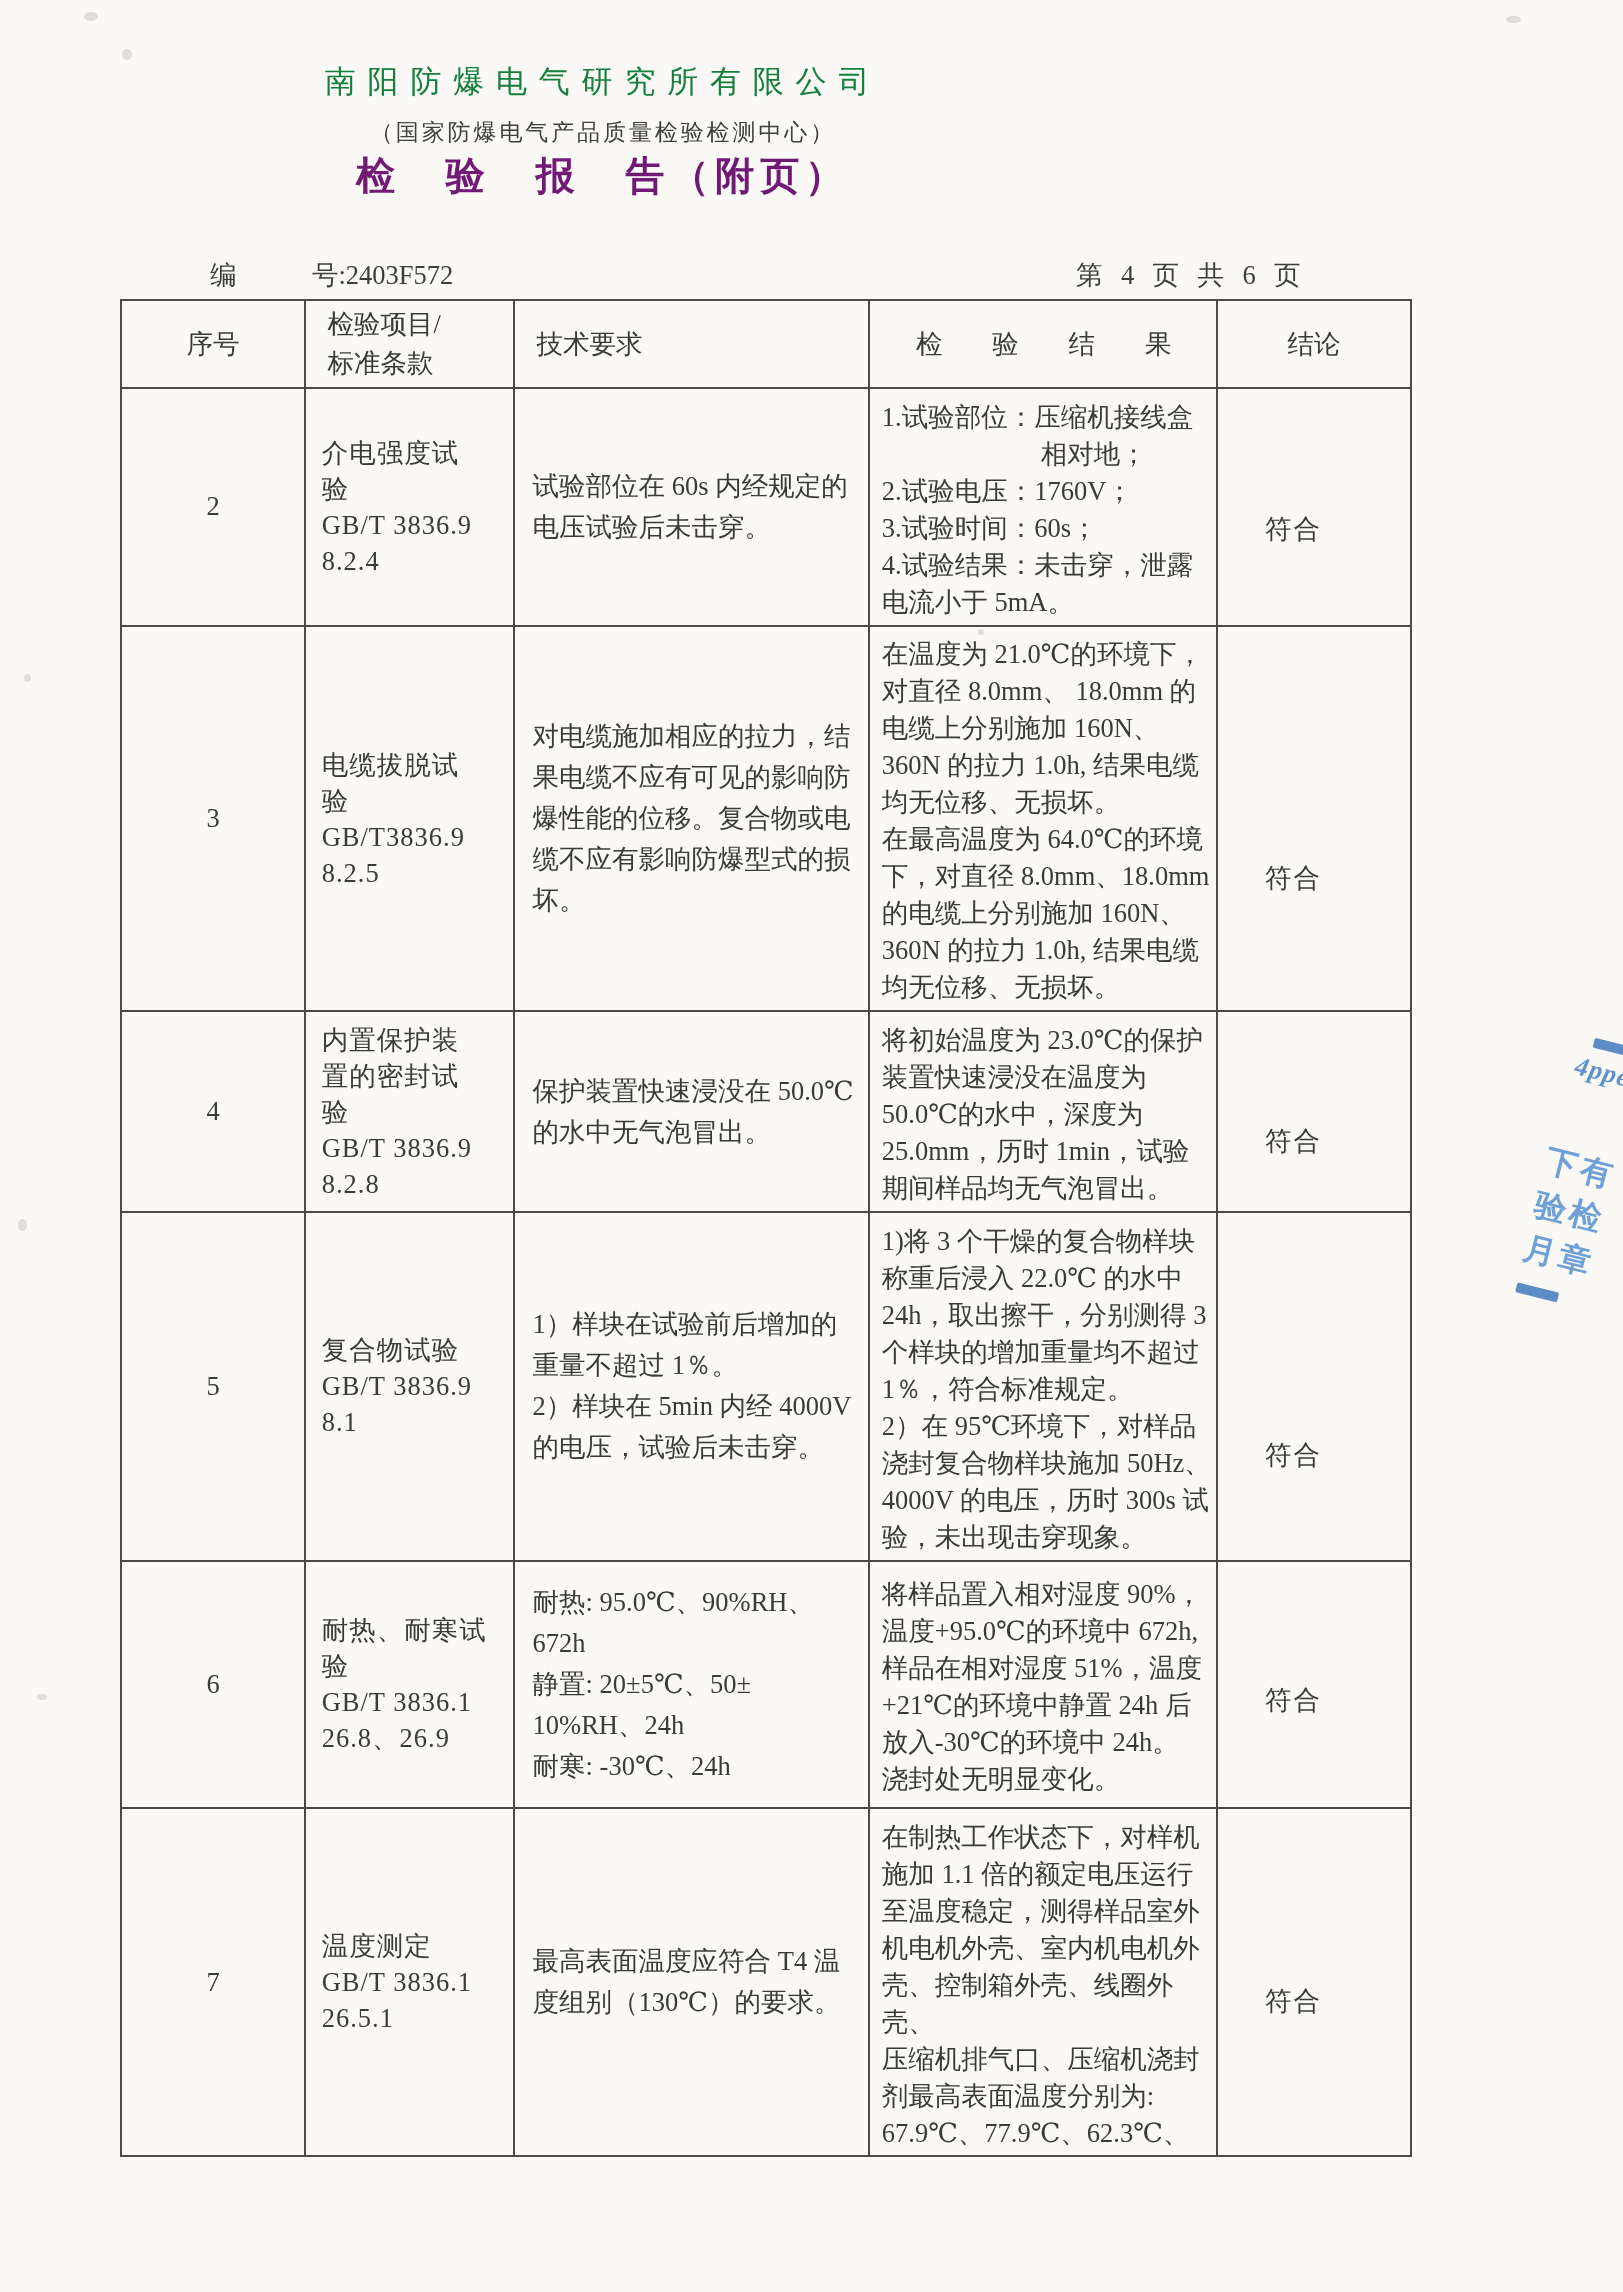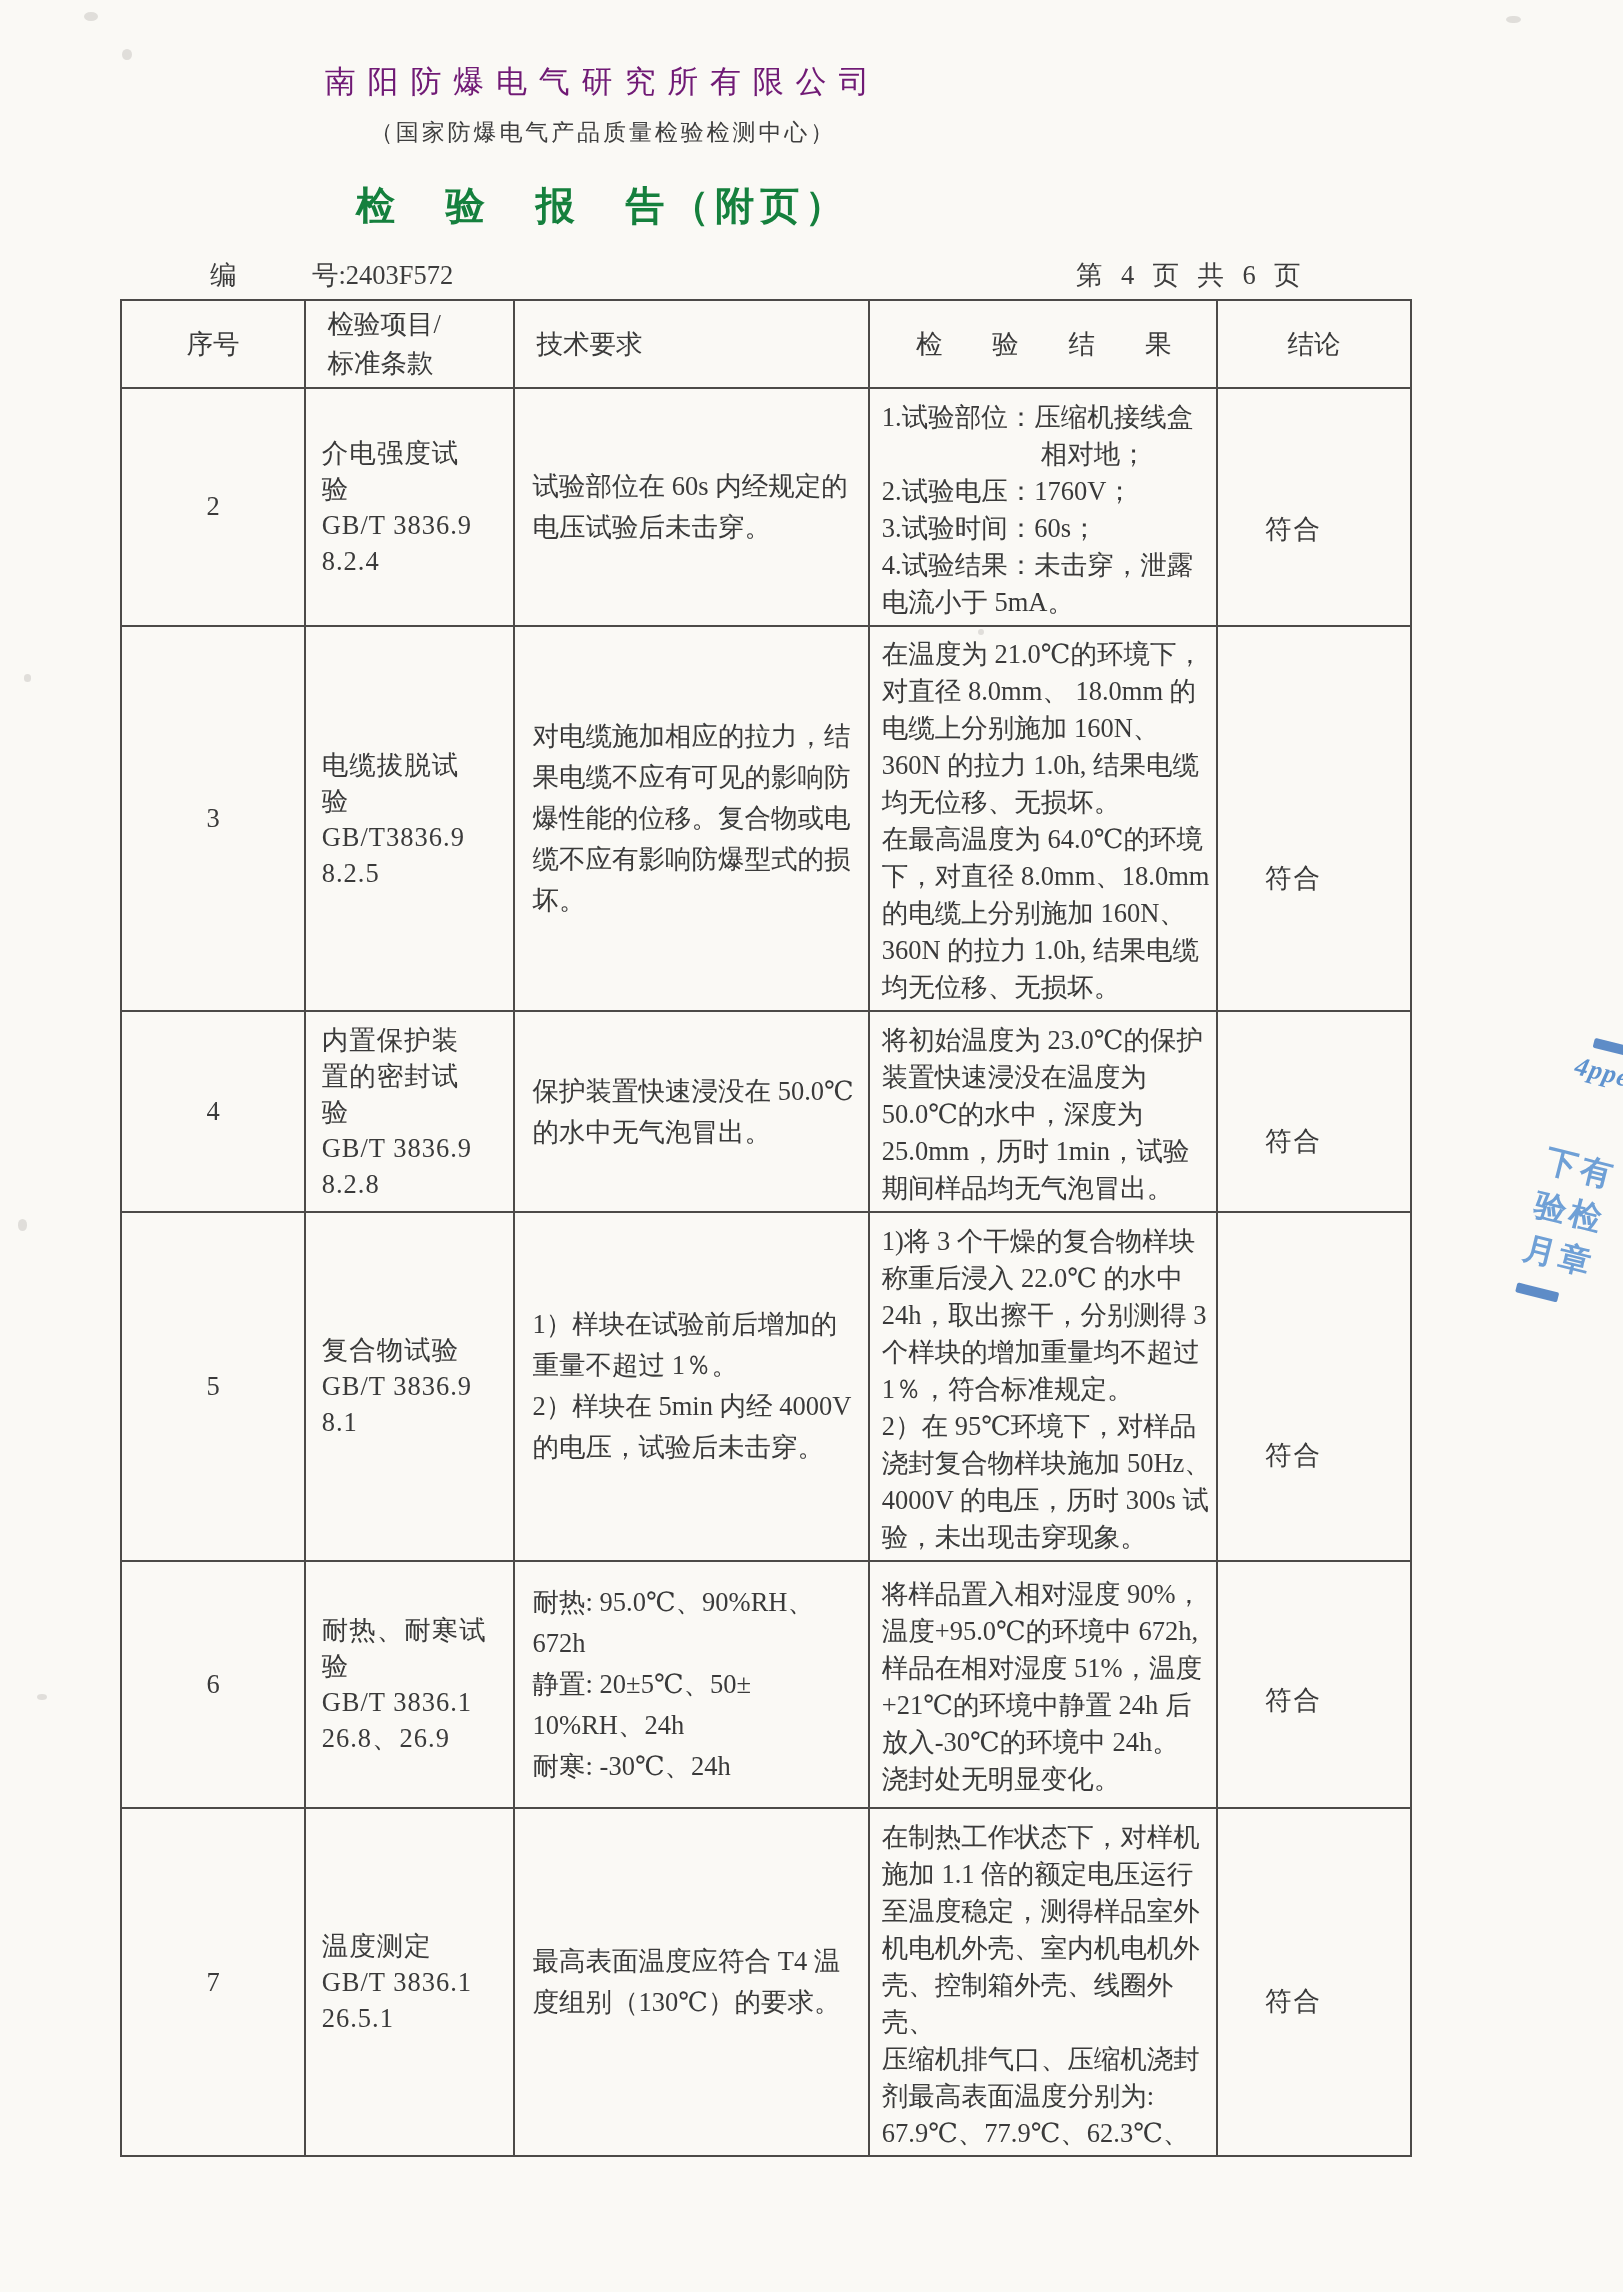--- a/index.html
+++ b/index.html
@@ -6,23 +6,23 @@
   .page{
     position:relative;
     width:1623px;height:2293px;
     background:#faf9f5;
     overflow:hidden;
     font-family:"Liberation Serif","DejaVu Serif",serif;
     color:#3a3a3a;
   }
   
   .hdr{position:absolute;left:0;top:61px;width:1206px;text-align:center;}
-  .hdr .company{font-size:31px;letter-spacing:11.8px;color:#701a75;}
+  .hdr .company{font-size:31px;letter-spacing:11.8px;color:#15803d;}
   .hdr .center-name{font-size:23px;letter-spacing:2.9px;margin-top:13.7px;color:#3f3f3f;}
-  .hdr .big-title{font-size:39px;letter-spacing:5.9px;margin-top:31px;font-weight:600;color:#15803d;}
+  .hdr .big-title{font-size:39px;letter-spacing:5.9px;margin-top:1px;font-weight:600;color:#701a75;}
   
   .meta{position:absolute;left:0;top:257px;width:1623px;height:39px;font-size:26.5px;color:#3d3d3d;}
   .meta .lbl{position:absolute;left:210px;top:0;}
   .meta .val{position:absolute;left:312px;top:0;}
   .meta .pg{position:absolute;left:1076px;top:0;letter-spacing:5.9px;}
   
   table.rpt{
     position:absolute;left:120px;top:299px;
     width:1290px;border-collapse:collapse;table-layout:fixed;
   }

